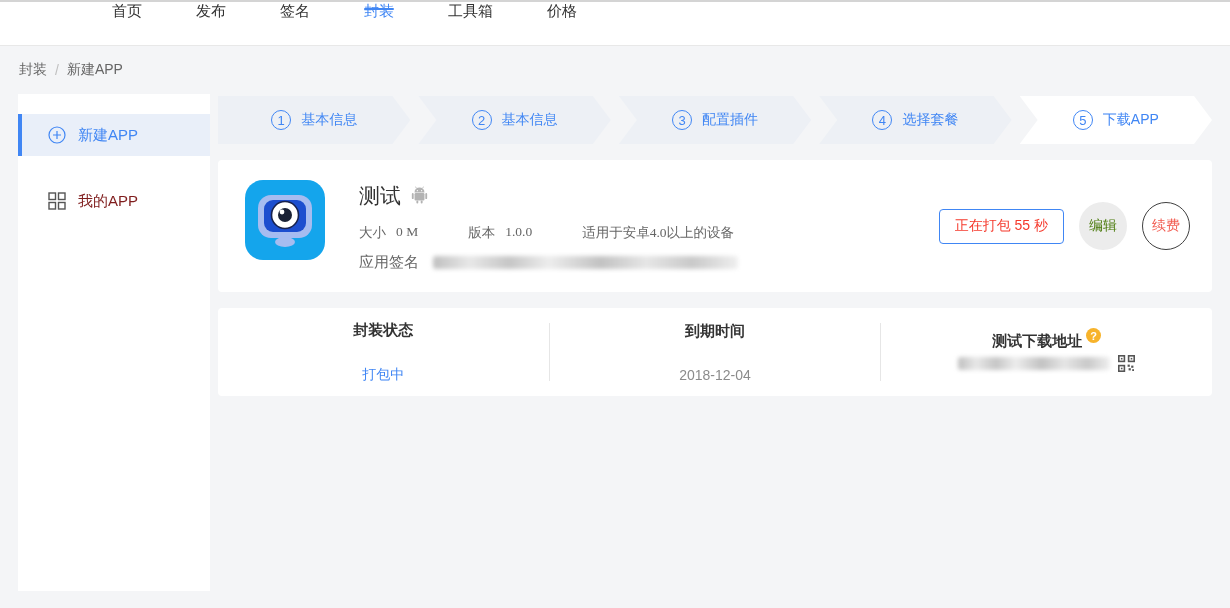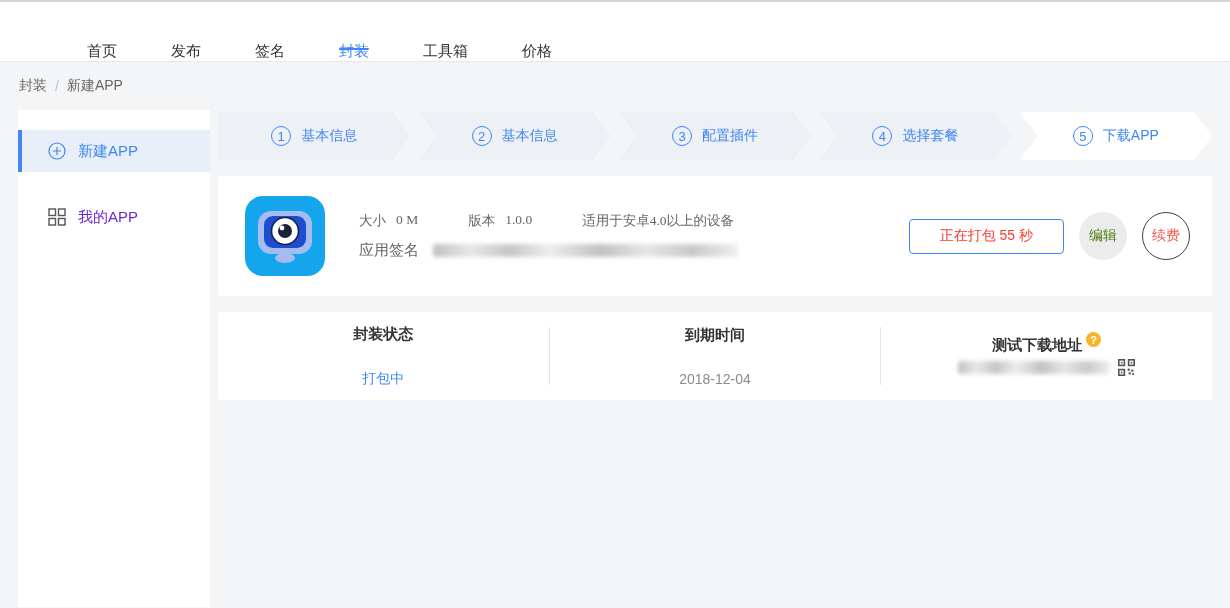--- a/index.html
+++ b/index.html
@@ -7,25 +7,25 @@
   body {
     font-family: "Liberation Sans", "DejaVu Sans", sans-serif;
     background: #f4f5f7;
     overflow: hidden;
     font-size: 14px;
     color: #333;
   }
 
   
   .topbar {
-    height: 62px; background: #fff;
+    height: 46px; background: #fff;
     border-top: 2px solid #d4d4d4;
     border-bottom: 1px solid #e8e8e8;
-    display: flex; align-items: flex-end;
-    padding-left: 87px;
+    display: flex; align-items: flex-start;
+    padding-left: 112px;
   }
   .topnav { display: flex; gap: 54px; }
   .nav-item {
     display: flex; align-items: center; position: relative;
     font-size: 15px; color: #333; cursor: pointer; white-space: nowrap;
   }
   .nav-item.active { color: #4086f4; }
   .nav-item.active::after {
     content: ""; position: absolute; left: 0; right: 0; bottom: 11px;
     height: 2px; background: #4086f4; border-radius: 1px;
@@ -39,21 +39,21 @@
   .breadcrumb .sep { color: #c0c0c0; }
 
   
   .layout { display: flex; height: calc(100% - 111px); padding: 0 18px; gap: 8px; }
 
   
   .sidebar { width: 192px; background: #fff; flex-shrink: 0; padding-top: 20px; }
   .side-item {
     height: 42px; display: flex; align-items: center; gap: 12px;
     padding-left: 26px; border-left: 4px solid transparent;
-    color: #6d28d9; font-size: 15px; cursor: pointer;
+    color: #7f1d1d; font-size: 15px; cursor: pointer;
   }
   .side-item + .side-item { margin-top: 24px; }
   .side-item.active {
     background: #e9eff9; border-left-color: #4086f4; color: #4086f4;
   }
   .side-icon { width: 18px; height: 18px; display: inline-flex; }
 
   
   .main { flex: 1; display: flex; flex-direction: column; min-width: 0; }
 
@@ -92,21 +92,21 @@
 
   .blur-bar {
     height: 13px; border-radius: 3px; filter: blur(2.2px);
     background: linear-gradient(90deg,#bfbfbf 0%,#e8e8e8 12%,#c6c6c6 25%,#ededed 38%,#c2c2c2 55%,#e6e6e6 70%,#c9c9c9 85%,#efefef 100%);
   }
   .sign-blur { width: 305px; }
   .url-blur { width: 152px; }
 
   .app-actions { margin-left: auto; align-self: center; display: flex; align-items: center; gap: 15px; }
   .btn-packing {
-    height: 35px; padding: 0 30px; background: #fff;
+    height: 35px; padding: 0 15px; background: #fff;
     border: 1px solid #4086f4; border-radius: 4px;
     color: #f5392c; font-size: 14px; cursor: pointer; white-space: nowrap;
     font-family: inherit;
   }
   .btn-circle {
     width: 48px; height: 48px; border-radius: 50%;
     display: inline-flex; align-items: center; justify-content: center;
     font-size: 14px; cursor: pointer; font-family: inherit; border: none;
   }
   .btn-edit { background: #ececec; color: #4d7c0f; }
@@ -211,20 +211,38 @@
           <rect x="13" y="15" width="54" height="43" rx="13" fill="#a6bcf0"></rect>
           <ellipse cx="40" cy="62" rx="10" ry="5" fill="#a6bcf0"></ellipse>
           <rect x="19" y="20" width="42" height="32" rx="9" fill="#1c4ecf"></rect>
           <circle cx="40" cy="35" r="13.5" fill="#fff" stroke="#18224d" stroke-width="1.6"></circle>
           <circle cx="40" cy="35" r="7" fill="#1a2236"></circle>
           <circle cx="37" cy="32" r="2.4" fill="#fff"></circle>
         </svg>
       </div>
 
       <div class="app-info">
+        <div class="app-title-row">
+          <span class="app-name">测试</span>
+          <span>
+            <svg viewBox="0 0 24 26" width="17" height="19">
+              <g fill="#b3b3b3">
+                <path d="M5 10a7 7 0 0 1 14 0z"></path>
+                <path d="M7.2 4.2 5.8 2.1l.8-.5 1.5 2.2zM16.8 4.2l1.4-2.1-.8-.5-1.5 2.2z"></path>
+                <circle cx="9" cy="7.6" r="0.9" fill="#fff"></circle>
+                <circle cx="15" cy="7.6" r="0.9" fill="#fff"></circle>
+                <rect x="5" y="11" width="14" height="10.5" rx="1.6"></rect>
+                <rect x="1.2" y="11" width="2.6" height="8.5" rx="1.3"></rect>
+                <rect x="20.2" y="11" width="2.6" height="8.5" rx="1.3"></rect>
+                <rect x="7.6" y="21.5" width="2.7" height="4.2" rx="1.3"></rect>
+                <rect x="13.7" y="21.5" width="2.7" height="4.2" rx="1.3"></rect>
+              </g>
+            </svg>
+          </span>
+        </div>
 
         <div class="app-meta">
           <span class="meta-group">
             <span>大小</span>
             <span>0 M</span>
           </span>
           <span class="meta-group">
             <span>版本</span>
             <span>1.0.0</span>
           </span>

